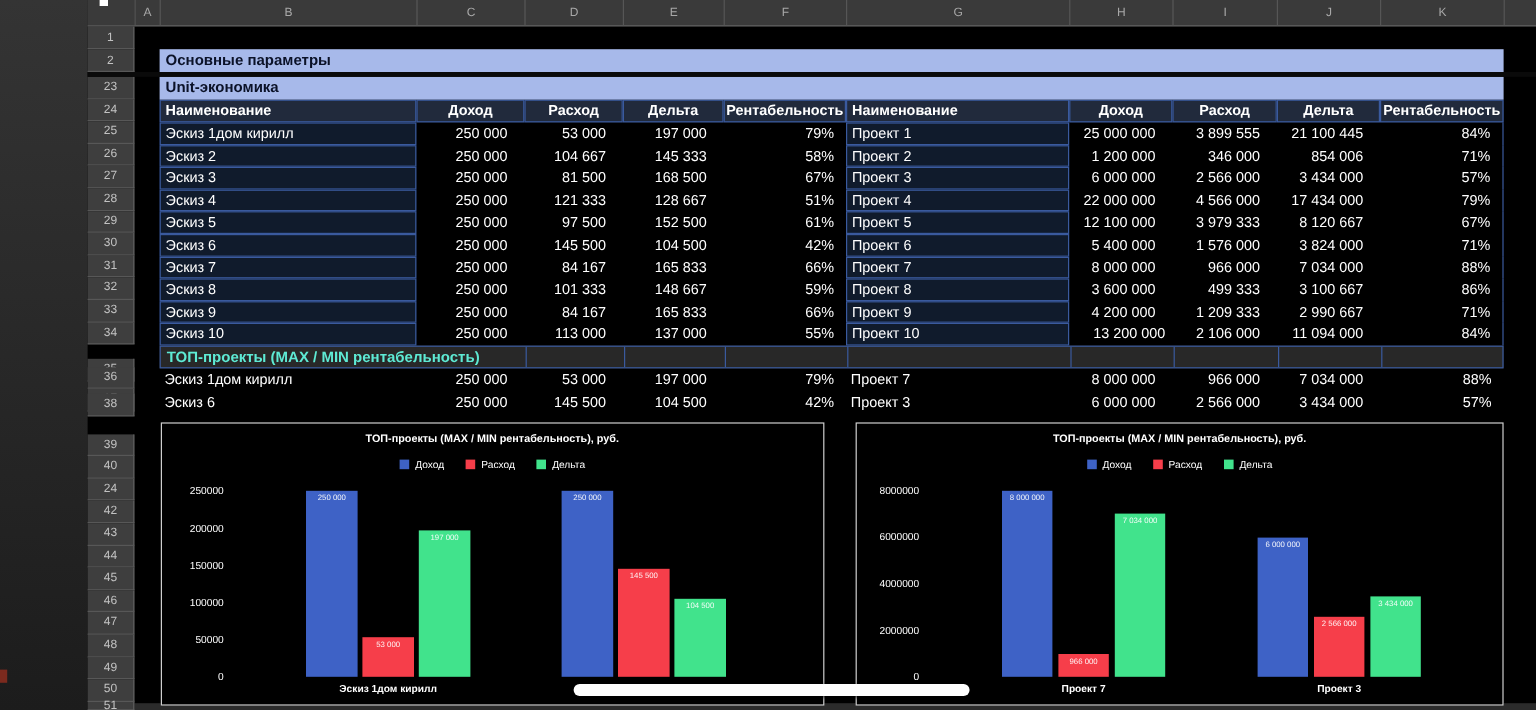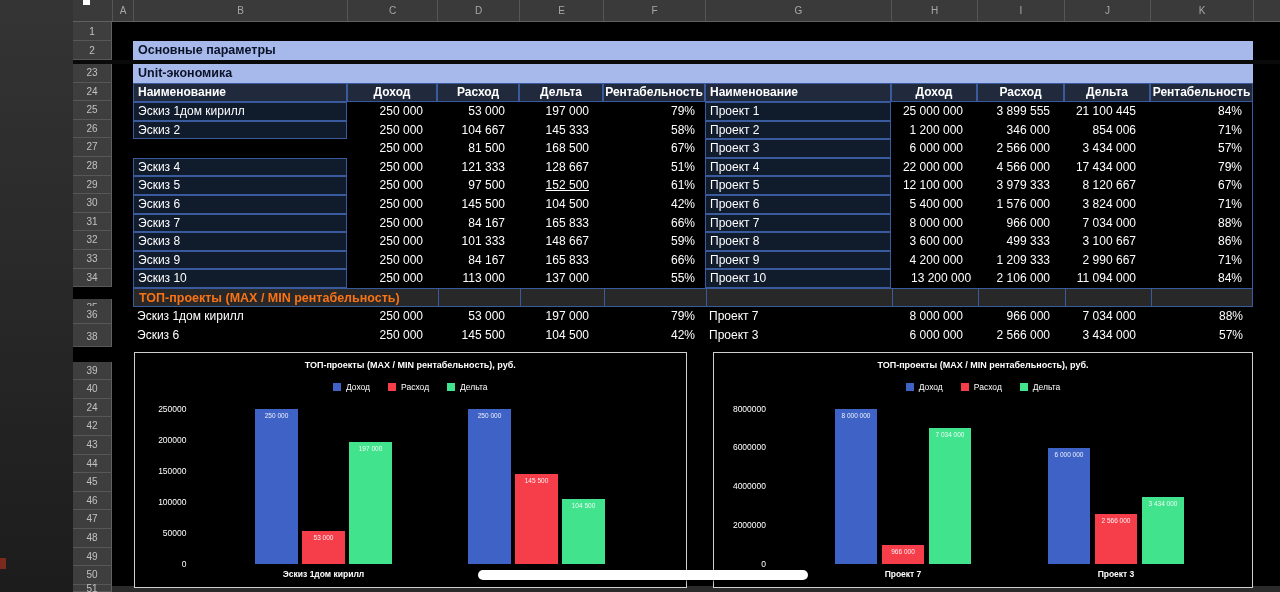--- a/index.html
+++ b/index.html
@@ -17,21 +17,21 @@
            font-size:10px;line-height:21px;text-align:center;box-sizing:border-box;}
   .selectall{position:absolute;left:73px;top:0;width:39px;height:21px;background:#3a3a3a;z-index:5;}
   
   .rowhead{position:absolute;left:73px;width:39px;background:#3e3e3e;color:#c2c2c2;
            font-size:10px;text-align:center;border-bottom:1px solid #575757;
            border-right:1px solid #606060;box-sizing:border-box;z-index:3;}
   .pane-divider{position:absolute;left:73px;top:59.5px;width:1206.5px;height:4.5px;background:#0a0a0a;z-index:4;}
   
   .band{position:absolute;left:133px;width:1120px;height:19px;background:#a7b9ea;color:#0b1228;
         font-weight:bold;font-size:12.5px;line-height:19px;padding-left:5px;box-sizing:border-box;z-index:2;}
-  .band-dark{position:absolute;left:133px;width:1120px;height:19px;background:#282828;color:#f97316;
+  .band-dark{position:absolute;left:133px;width:1120px;height:19px;background:#282828;color:#5eead4;
         font-weight:bold;font-size:12.5px;line-height:18px;padding-left:5px;box-sizing:border-box;
         border:1px solid #3a5a9e;z-index:2;white-space:nowrap;}
   .vline{position:absolute;top:0;width:1px;height:100%;background:#3a5a9e;}
   
   .trow{position:absolute;left:0;top:0;width:1280px;}
   .cell{position:absolute;color:#fff;font-size:12px;line-height:18.6px;white-space:nowrap;
         overflow:hidden;box-sizing:border-box;}
   .num{text-align:right;padding-right:14px;}
   .pct{text-align:right;padding-right:10px;}
   .nm{padding-left:4px;}
@@ -149,20 +149,21 @@
         <div class="cell num" style="left: 437px; width: 82px; height: 100%;">104 667</div>
         <div class="cell num" style="left: 519px; width: 84px; height: 100%;">145 333</div>
         <div class="cell pct" style="left: 603px; width: 102px; height: 100%;">58%</div>
         <div class="cell name-cell nm" style="left: 705px; width: 186px; height: 100%;">Проект 2</div>
         <div class="cell num" style="left: 891px; width: 86px; height: 100%;">1 200 000</div>
         <div class="cell num" style="left: 977px; width: 87px; height: 100%;">346 000</div>
         <div class="cell num" style="left: 1064px; width: 86px; height: 100%;">854 006</div>
         <div class="cell pct kb" style="left: 1150px; width: 103px; height: 100%;">71%</div>
       </div>
       <div class="trow" style="top: 139.2px; height: 18.6px;">
+        <div class="cell name-cell nm" style="left: 133px; width: 214px; height: 100%;">Эскиз 3</div>
         <div class="cell num" style="left: 347px; width: 90px; height: 100%;">250 000</div>
         <div class="cell num" style="left: 437px; width: 82px; height: 100%;">81 500</div>
         <div class="cell num" style="left: 519px; width: 84px; height: 100%;">168 500</div>
         <div class="cell pct" style="left: 603px; width: 102px; height: 100%;">67%</div>
         <div class="cell name-cell nm" style="left: 705px; width: 186px; height: 100%;">Проект 3</div>
         <div class="cell num" style="left: 891px; width: 86px; height: 100%;">6 000 000</div>
         <div class="cell num" style="left: 977px; width: 87px; height: 100%;">2 566 000</div>
         <div class="cell num" style="left: 1064px; width: 86px; height: 100%;">3 434 000</div>
         <div class="cell pct kb" style="left: 1150px; width: 103px; height: 100%;">57%</div>
       </div>
@@ -175,21 +176,21 @@
         <div class="cell name-cell nm" style="left: 705px; width: 186px; height: 100%;">Проект 4</div>
         <div class="cell num" style="left: 891px; width: 86px; height: 100%;">22 000 000</div>
         <div class="cell num" style="left: 977px; width: 87px; height: 100%;">4 566 000</div>
         <div class="cell num" style="left: 1064px; width: 86px; height: 100%;">17 434 000</div>
         <div class="cell pct kb" style="left: 1150px; width: 103px; height: 100%;">79%</div>
       </div>
       <div class="trow" style="top: 176.4px; height: 18.6px;">
         <div class="cell name-cell nm" style="left: 133px; width: 214px; height: 100%;">Эскиз 5</div>
         <div class="cell num" style="left: 347px; width: 90px; height: 100%;">250 000</div>
         <div class="cell num" style="left: 437px; width: 82px; height: 100%;">97 500</div>
-        <div class="cell num" style="left: 519px; width: 84px; height: 100%; text-decoration: underline;">152 500</div>
+        <div class="cell num" style="left: 519px; width: 84px; height: 100%;">152 500</div>
         <div class="cell pct" style="left: 603px; width: 102px; height: 100%;">61%</div>
         <div class="cell name-cell nm" style="left: 705px; width: 186px; height: 100%;">Проект 5</div>
         <div class="cell num" style="left: 891px; width: 86px; height: 100%;">12 100 000</div>
         <div class="cell num" style="left: 977px; width: 87px; height: 100%;">3 979 333</div>
         <div class="cell num" style="left: 1064px; width: 86px; height: 100%;">8 120 667</div>
         <div class="cell pct kb" style="left: 1150px; width: 103px; height: 100%;">67%</div>
       </div>
       <div class="trow" style="top: 195px; height: 18.6px;">
         <div class="cell name-cell nm" style="left: 133px; width: 214px; height: 100%;">Эскиз 6</div>
         <div class="cell num" style="left: 347px; width: 90px; height: 100%;">250 000</div>

